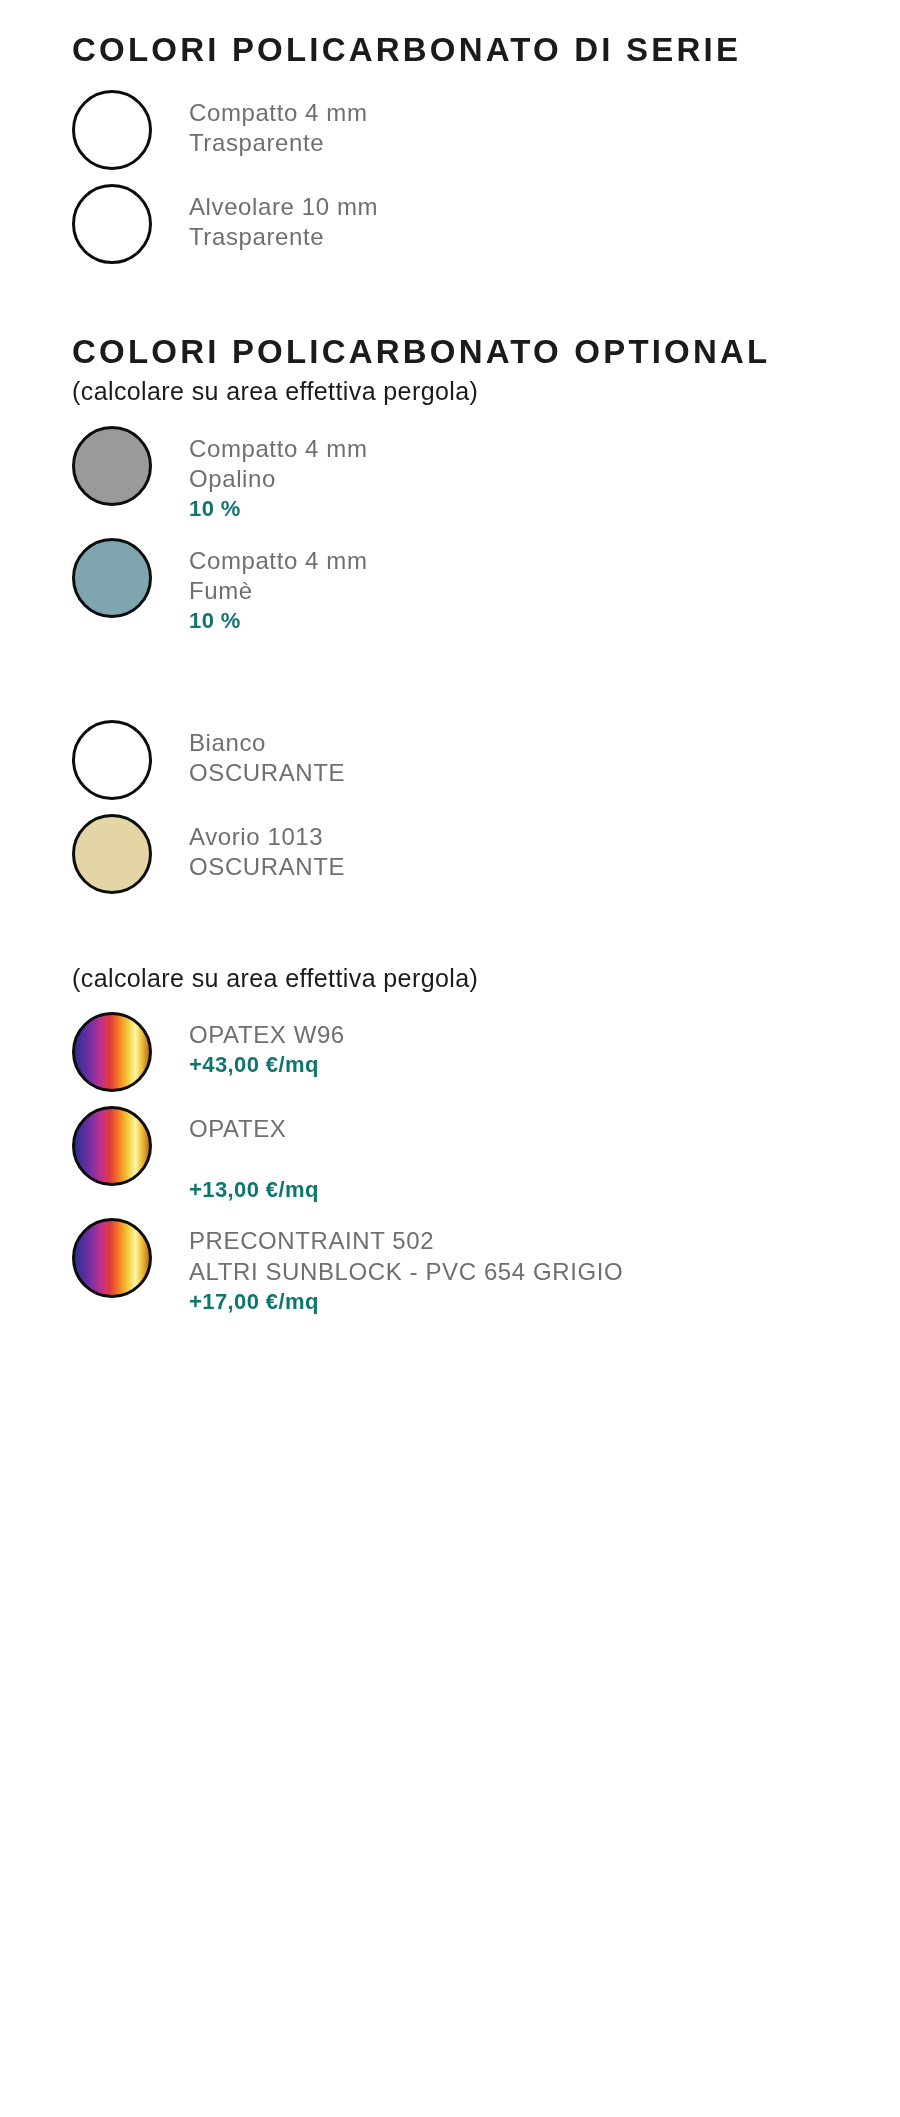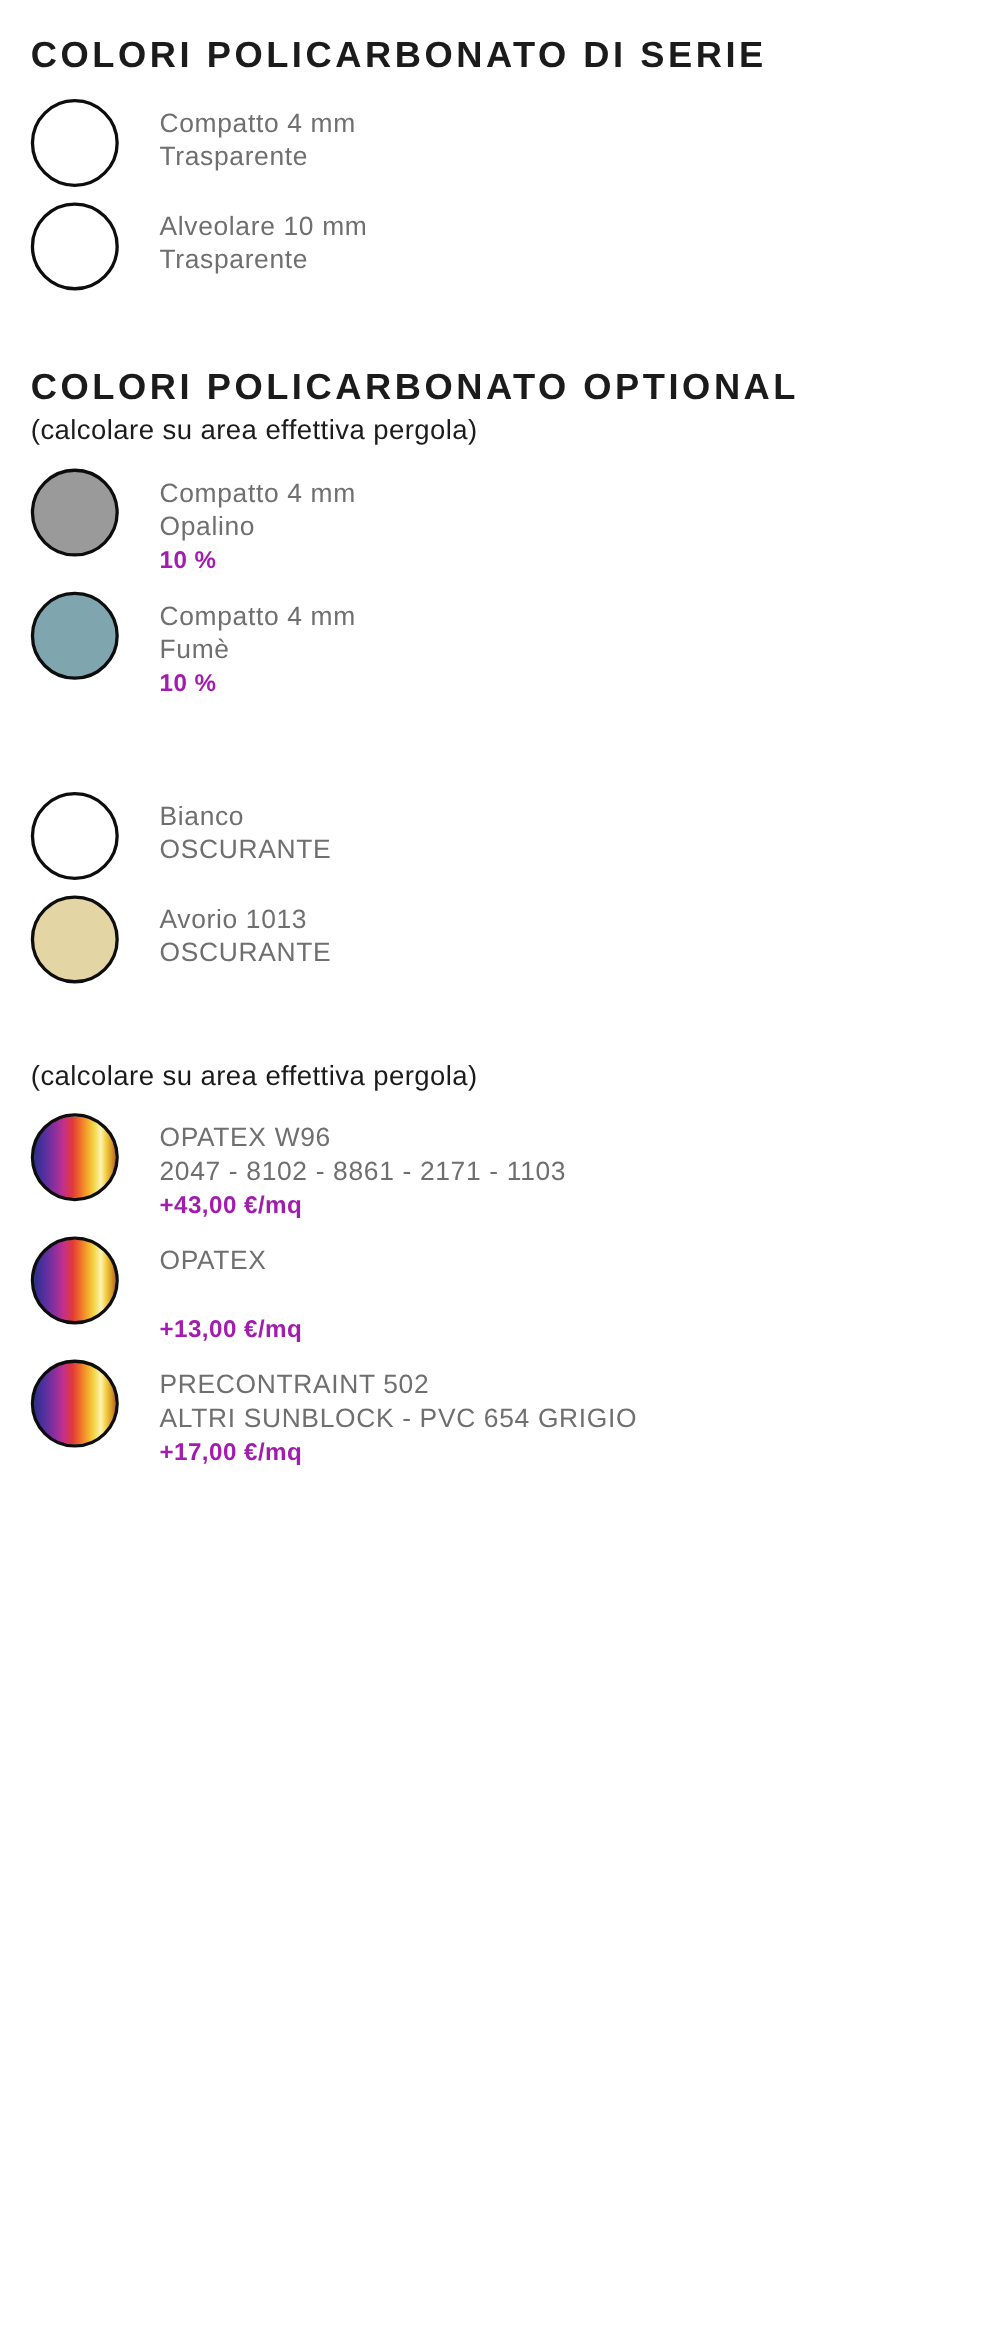--- a/index.html
+++ b/index.html
@@ -11,21 +11,21 @@
     width: 900px;
     min-height: 2117px;
     font-family: "Liberation Sans", sans-serif;
     color: #333333;
     -webkit-font-smoothing: antialiased;
   }
   .page {
     width: 900px;
     min-height: 2117px;
     box-sizing: border-box;
-    padding: 28px 40px 40px 28px;
+    padding: 28px 40px 40px 72px;
     position: relative;
   }
 
   
   .section {
     margin-bottom: 6px;
   }
   .section-title {
     font-size: 33px;
     font-weight: bold;
@@ -85,21 +85,21 @@
   .label-line {
     font-size: 24px;
     line-height: 1.28;
     color: #6f6f6f;
     letter-spacing: 0.6px;
     white-space: nowrap;
   }
   .label-price {
     font-size: 22px;
     line-height: 1.3;
-    color: #a21caf;
+    color: #0f766e;
     font-weight: bold;
     letter-spacing: 0.4px;
     white-space: nowrap;
   }
   .label-line.spacer {
     visibility: hidden;
   }
 
   .gap-lg { height: 52px; }
 </style>
@@ -186,21 +186,20 @@
   <div class="gap-lg"></div>
 
   <div class="section">
     <p class="section-sub">(calcolare su area effettiva pergola)</p>
     <div class="rows">
 
       <div class="row">
         <div class="swatch gradient"></div>
         <div class="labels">
           <div class="label-line">OPATEX W96</div>
-          <div class="label-line">2047 - 8102 - 8861 - 2171 - 1103</div>
           <div class="label-price">+43,00 €/mq</div>
         </div>
       </div>
 
       <div class="row">
         <div class="swatch gradient"></div>
         <div class="labels">
           <div class="label-line">OPATEX</div>
           <div class="label-line spacer">&nbsp;</div>
           <div class="label-price">+13,00 €/mq</div>

